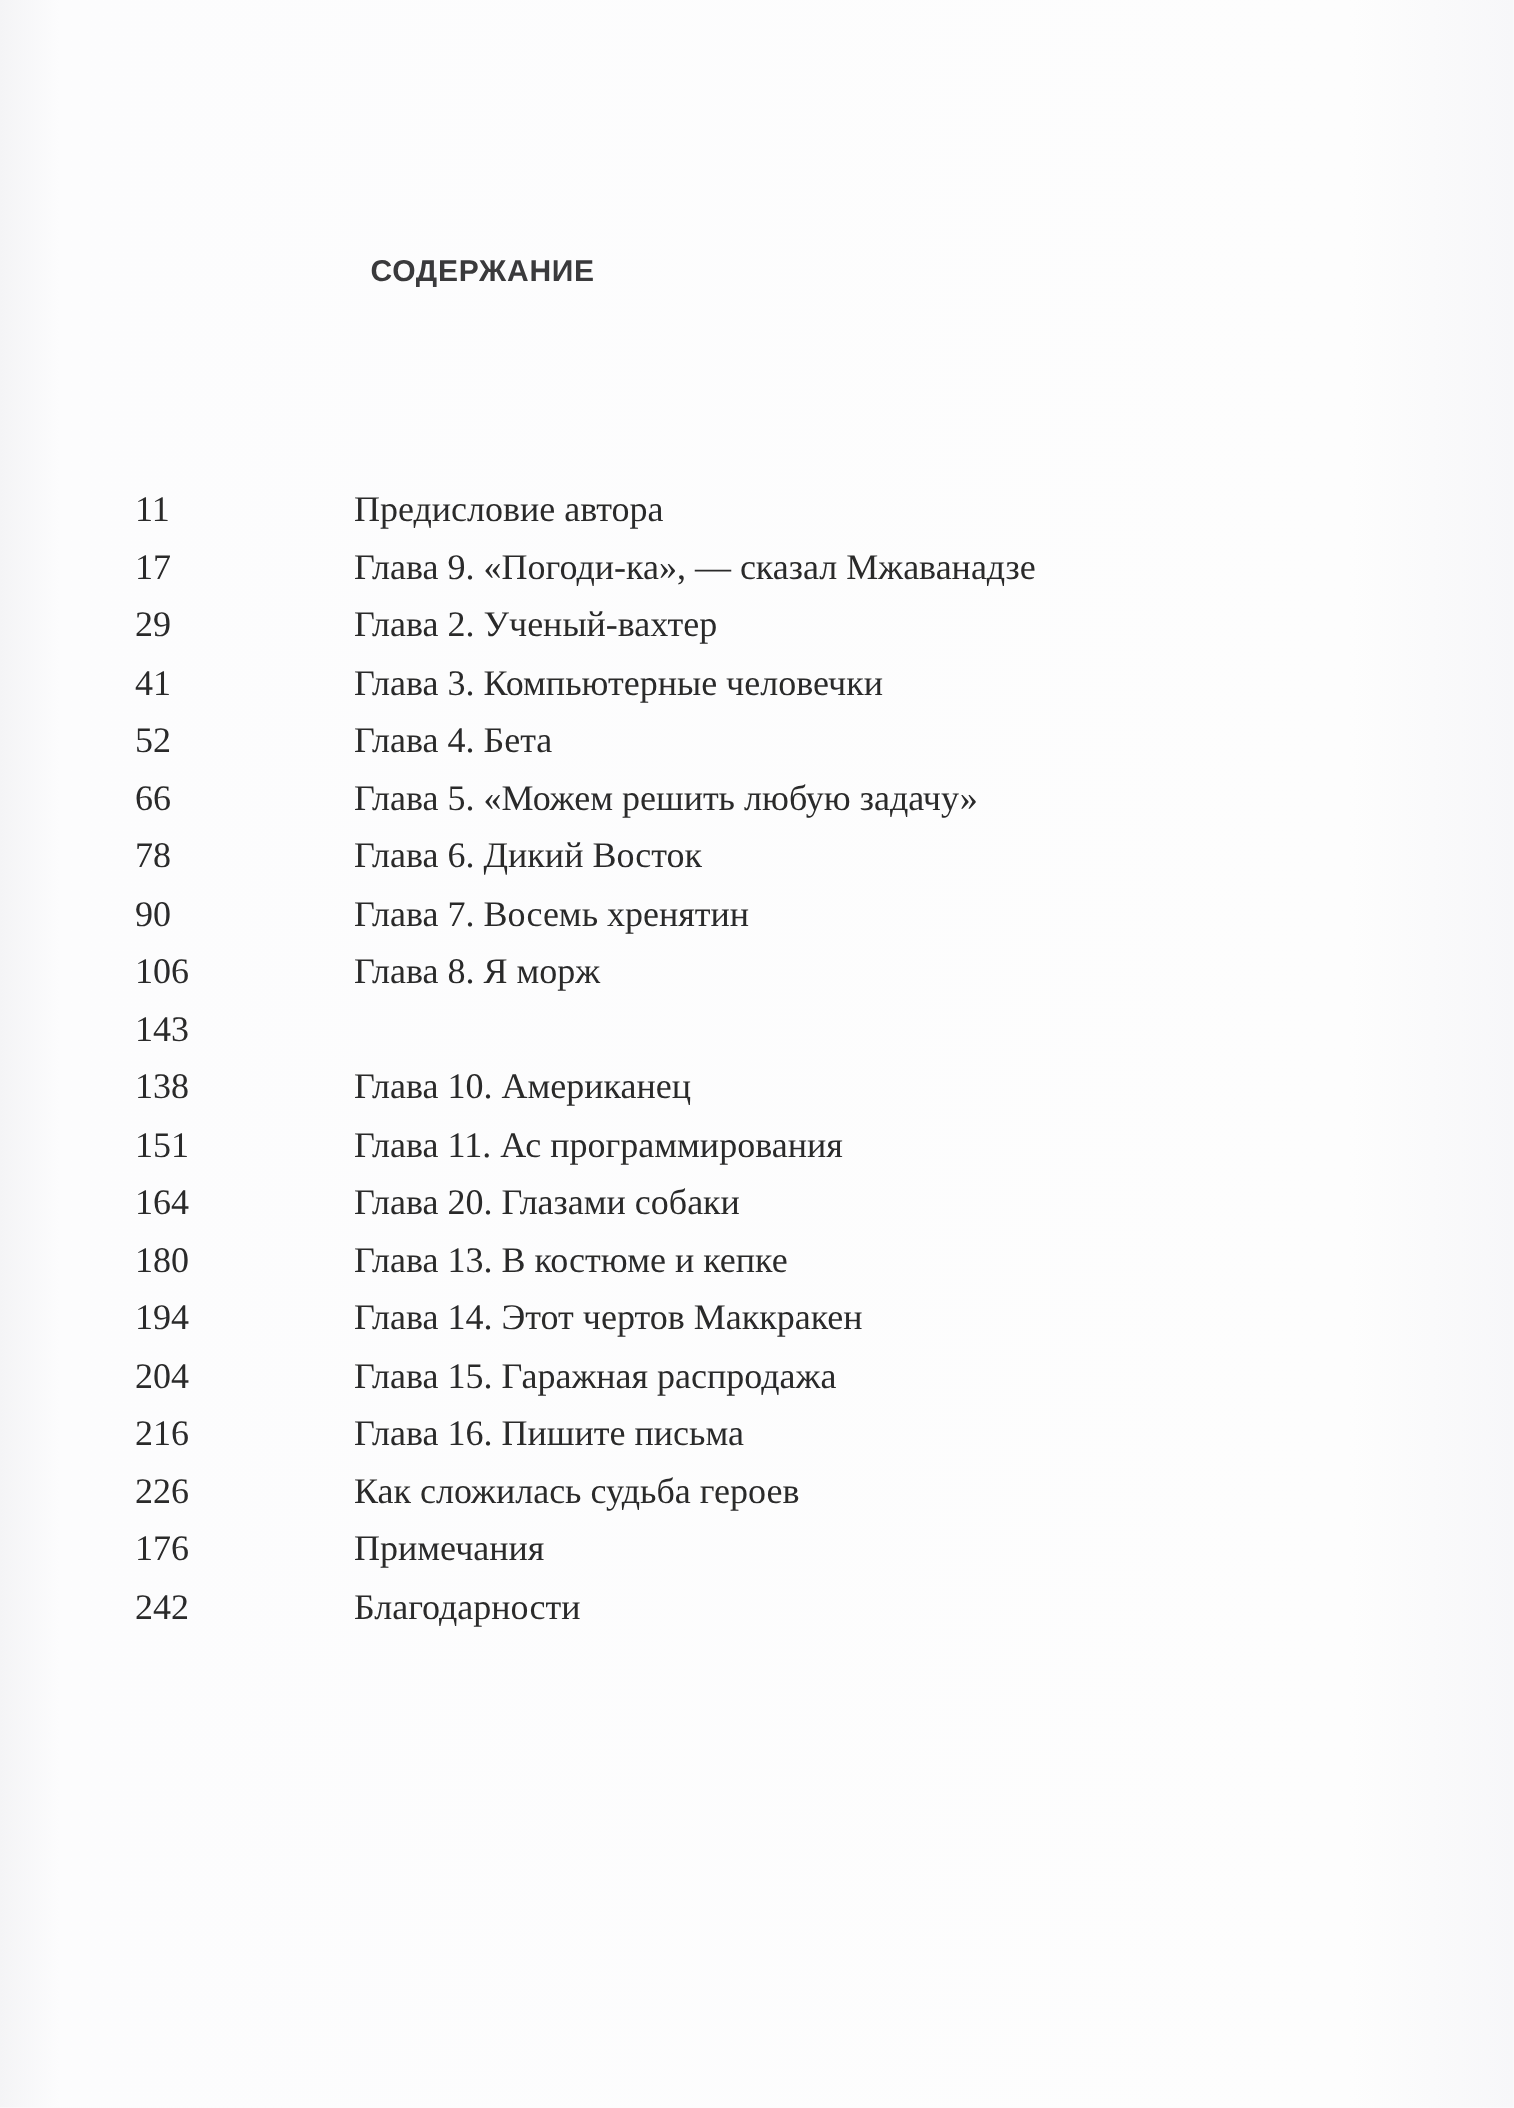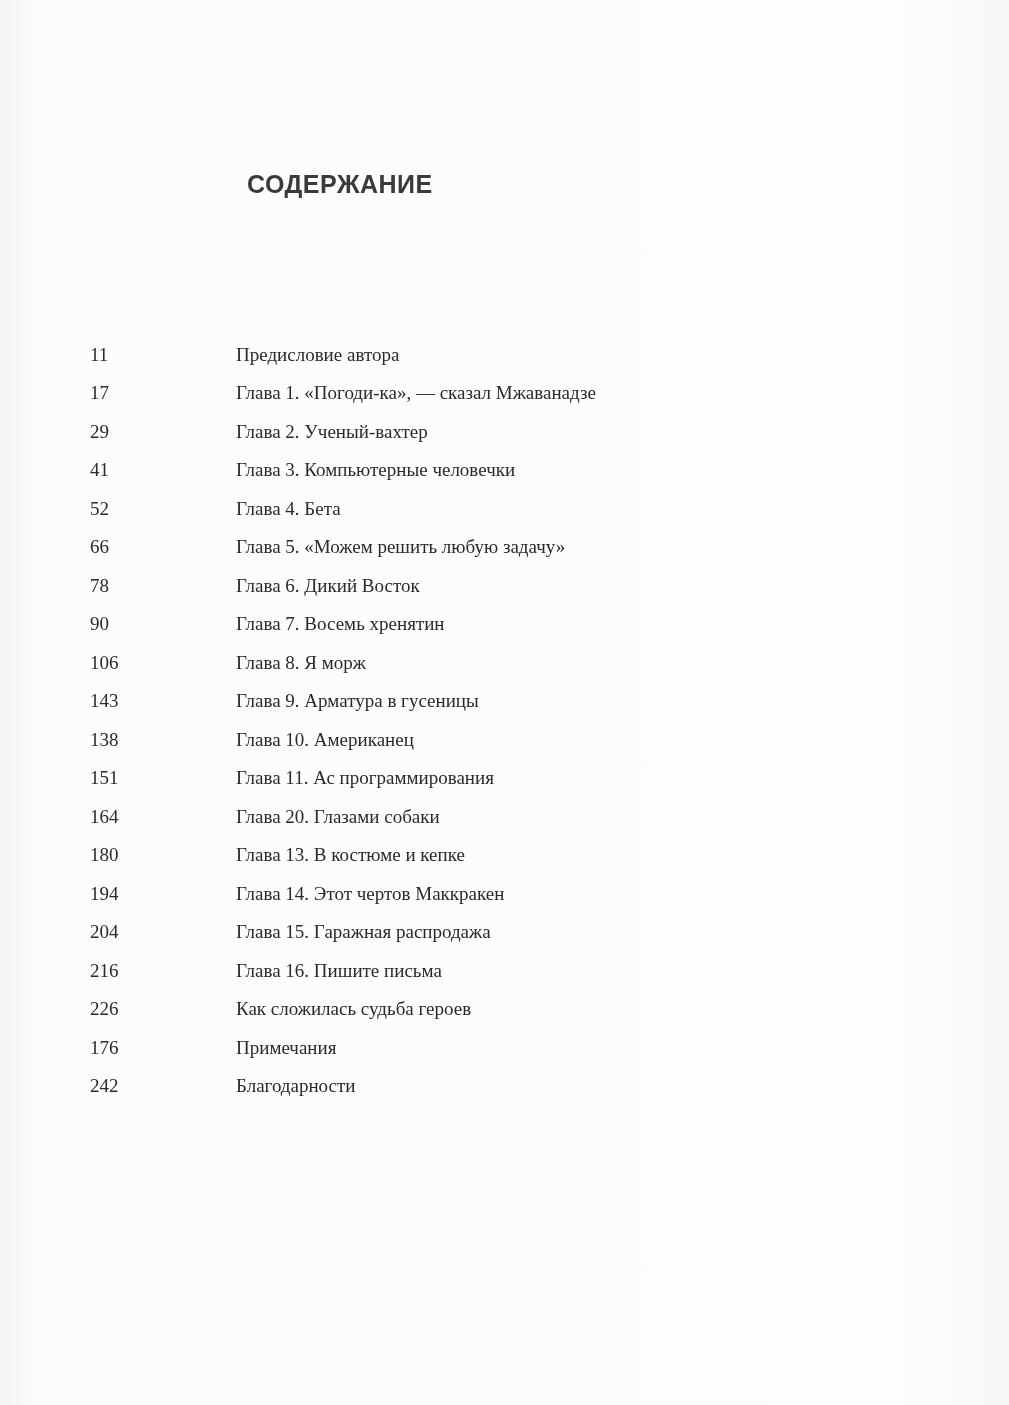--- a/index.html
+++ b/index.html
@@ -18,36 +18,36 @@
       left: 0; top: 0;
       width: 1009px; height: 1405px;
       background: linear-gradient(90deg, #f4f4f6 0px, #fcfcfd 40px, #fdfdfd 900px, #f7f7f9 1009px);
     }
     .title {
       position: absolute;
       left: 247px;
       top: 170px;
       font-family: "Liberation Sans", sans-serif;
       font-weight: bold;
-      font-size: 25px;
+      font-size: 20px;
       letter-spacing: 0.5px;
       color: #3a3a3c;
     }
     .toc {
       position: absolute;
       left: 90px;
       top: 327px;
       width: 700px;
     }
     .toc-row {
       display: flex;
       height: 38.5px;
-      align-items: flex-end;
+      align-items: flex-start;
       font-family: "Liberation Serif", serif;
-      font-size: 19px;
+      font-size: 24px;
       color: #2a2a2a;
     }
     .toc-page {
       width: 146px;
       flex: none;
     }
     .toc-title {
       flex: 1;
       white-space: nowrap;
     }
@@ -58,21 +58,21 @@
 <div class="page">
   <div class="title">СОДЕРЖАНИЕ</div>
 
   <div class="toc">
     <div class="toc-row">
       <span class="toc-page">11</span>
       <span class="toc-title">Предисловие автора</span>
     </div>
     <div class="toc-row">
       <span class="toc-page">17</span>
-      <span class="toc-title">Глава 1. «Погоди-ка», — сказал Мжаванадзе</span>
+      <span class="toc-title">Глава 9. «Погоди-ка», — сказал Мжаванадзе</span>
     </div>
     <div class="toc-row">
       <span class="toc-page">29</span>
       <span class="toc-title">Глава 2. Ученый-вахтер</span>
     </div>
     <div class="toc-row">
       <span class="toc-page">41</span>
       <span class="toc-title">Глава 3. Компьютерные человечки</span>
     </div>
     <div class="toc-row">
@@ -90,21 +90,20 @@
     <div class="toc-row">
       <span class="toc-page">90</span>
       <span class="toc-title">Глава 7. Восемь хренятин</span>
     </div>
     <div class="toc-row">
       <span class="toc-page">106</span>
       <span class="toc-title">Глава 8. Я морж</span>
     </div>
     <div class="toc-row">
       <span class="toc-page">143</span>
-      <span class="toc-title">Глава 9. Арматура в гусеницы</span>
     </div>
     <div class="toc-row">
       <span class="toc-page">138</span>
       <span class="toc-title">Глава 10. Американец</span>
     </div>
     <div class="toc-row">
       <span class="toc-page">151</span>
       <span class="toc-title">Глава 11. Ас программирования</span>
     </div>
     <div class="toc-row">

